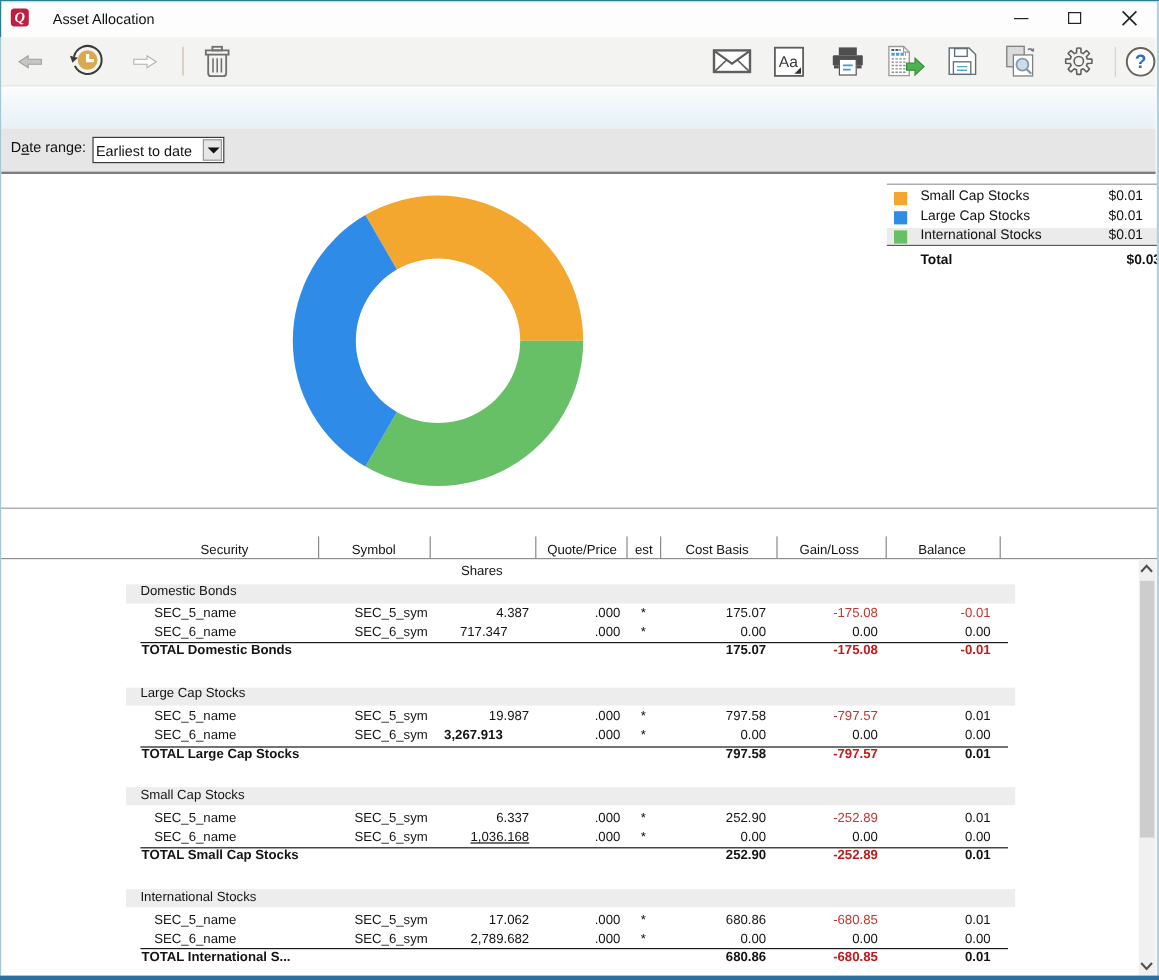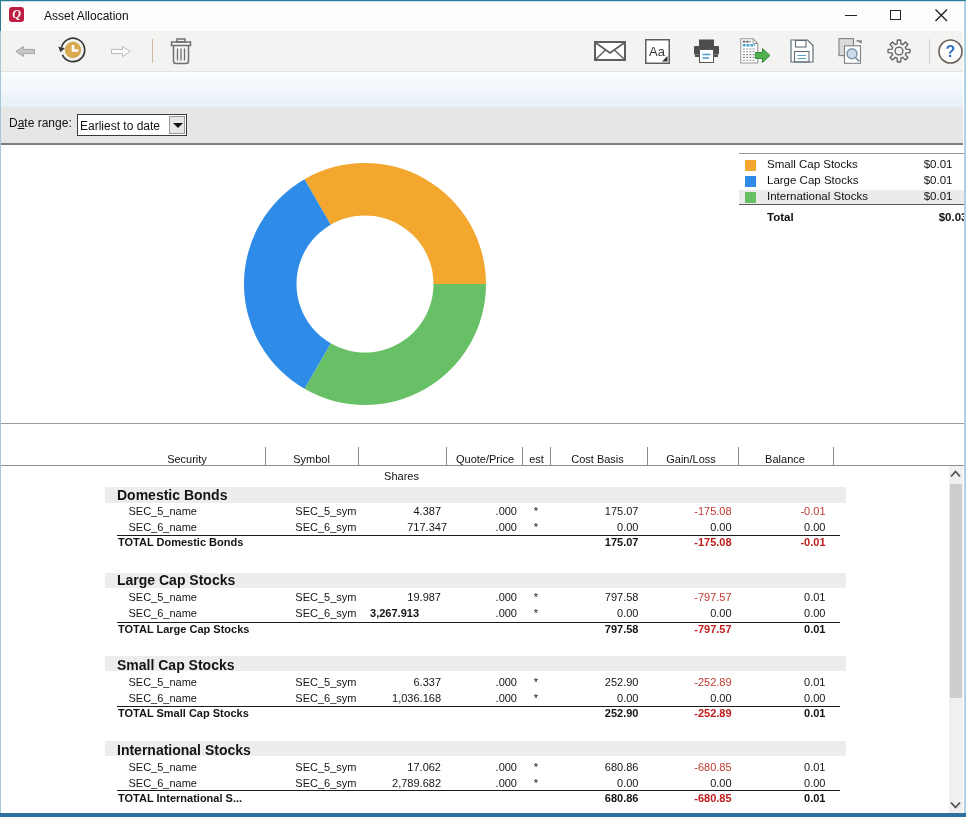--- a/index.html
+++ b/index.html
@@ -29,21 +29,21 @@
 #navy { position:absolute;left:1px;top:143.2px;width:962px;height:1.8px;background:#7e7e7e; }
 
 #chart { position:absolute;left:1px;top:145.5px;width:962px;height:277.5px;background:#fff; }
 #gline { position:absolute;left:0;top:423px;width:966px;height:1px;background:#9c9ca0; }
 
 .hd { position:absolute;font-size:11px;color:#111;text-align:center; }
 .vsep { position:absolute;top:447px;width:1px;height:17.5px;background:#8a8a8a; }
 #hbline { position:absolute;left:0;top:464.5px;width:966px;height:1.4px;background:#8e8e8e; }
 
 .band { position:absolute;left:105px;width:741px;height:15.5px;background:#ededed; }
-.bt { position:absolute;font-size:14px;font-weight:bold;color:#141414;white-space:nowrap; }
+.bt { position:absolute;font-size:11px;font-weight:normal;color:#141414;white-space:nowrap; }
 .ct { position:absolute;font-size:11px;color:#141414;white-space:nowrap; }
 .tt { position:absolute;font-size:11px;font-weight:bold;color:#141414;white-space:nowrap; }
 .r { text-align:right; }
 .red { color:#c0392f; }
 .redb { color:#bf1c1c; }
 .tline { position:absolute;left:117px;width:723px;height:1px;background:#1a1a1a; }
 .lg { position:absolute;font-size:11.5px;color:#111;white-space:nowrap; }
 .lg.b { font-weight:bold; }
 
 #sb { position:absolute;left:948.5px;top:465.5px;width:14.5px;height:347.5px;background:#f0f0f0; }
@@ -203,21 +203,21 @@
 <div class="ct" style="left:128.5px;top:504.7px;">SEC_5_name</div>
 <div class="ct r" style="left:266.5px;top:504.7px;width:90px;">SEC_5_sym</div>
 <div class="ct r" style="left:351.0px;top:504.7px;width:90px;">4.387</div>
 <div class="ct r" style="left:427.0px;top:504.7px;width:90px;">.000</div>
 <div class="ct" style="left:532.0px;top:504.7px;width:8px;text-align:center;">*</div>
 <div class="ct r" style="left:548.5px;top:504.7px;width:90px;">175.07</div>
 <div class="ct r red" style="left:641.6px;top:504.7px;width:90px;">-175.08</div>
 <div class="ct r red" style="left:735.5px;top:504.7px;width:90px;">-0.01</div>
 <div class="ct" style="left:128.5px;top:520.6px;">SEC_6_name</div>
 <div class="ct r" style="left:266.5px;top:520.6px;width:90px;">SEC_6_sym</div>
-<div class="ct r" style="left:357px;top:520.6px;width:90px;">717.347</div>
+<div class="ct r" style="left:333px;top:520.6px;width:90px;">717.347</div>
 <div class="ct r" style="left:427.0px;top:520.6px;width:90px;">.000</div>
 <div class="ct" style="left:532.0px;top:520.6px;width:8px;text-align:center;">*</div>
 <div class="ct r" style="left:548.5px;top:520.6px;width:90px;">0.00</div>
 <div class="ct r" style="left:641.6px;top:520.6px;width:90px;">0.00</div>
 <div class="ct r" style="left:735.5px;top:520.6px;width:90px;">0.00</div>
 <div class="tline" style="top:534.6px;"></div>
 <div class="tt" style="left:118.0px;top:536.0px;">TOTAL Domestic Bonds</div>
 <div class="tt r" style="left:548.5px;top:536.0px;width:90px;">175.07</div>
 <div class="tt r redb" style="left:641.6px;top:536.0px;width:90px;">-175.08</div>
 <div class="tt r redb" style="left:735.5px;top:536.0px;width:90px;">-0.01</div>
@@ -249,21 +249,21 @@
 <div class="ct" style="left:128.5px;top:676.1px;">SEC_5_name</div>
 <div class="ct r" style="left:266.5px;top:676.1px;width:90px;">SEC_5_sym</div>
 <div class="ct r" style="left:351.0px;top:676.1px;width:90px;">6.337</div>
 <div class="ct r" style="left:427.0px;top:676.1px;width:90px;">.000</div>
 <div class="ct" style="left:532.0px;top:676.1px;width:8px;text-align:center;">*</div>
 <div class="ct r" style="left:548.5px;top:676.1px;width:90px;">252.90</div>
 <div class="ct r red" style="left:641.6px;top:676.1px;width:90px;">-252.89</div>
 <div class="ct r" style="left:735.5px;top:676.1px;width:90px;">0.01</div>
 <div class="ct" style="left:128.5px;top:692.0px;">SEC_6_name</div>
 <div class="ct r" style="left:266.5px;top:692.0px;width:90px;">SEC_6_sym</div>
-<div class="ct r" style="left:351.0px;top:692.0px;width:90px;">1,036.168</div>
+<div class="ct r" style="left:351.0px;top:692.0px;width:90px;text-decoration:underline;">1,036.168</div>
 <div class="ct r" style="left:427.0px;top:692.0px;width:90px;">.000</div>
 <div class="ct" style="left:532.0px;top:692.0px;width:8px;text-align:center;">*</div>
 <div class="ct r" style="left:548.5px;top:692.0px;width:90px;">0.00</div>
 <div class="ct r" style="left:641.6px;top:692.0px;width:90px;">0.00</div>
 <div class="ct r" style="left:735.5px;top:692.0px;width:90px;">0.00</div>
 <div class="tline" style="top:706.0px;"></div>
 <div class="tt" style="left:118.0px;top:707.0px;">TOTAL Small Cap Stocks</div>
 <div class="tt r" style="left:548.5px;top:707.0px;width:90px;">252.90</div>
 <div class="tt r redb" style="left:641.6px;top:707.0px;width:90px;">-252.89</div>
 <div class="tt r" style="left:735.5px;top:707.0px;width:90px;">0.01</div>

